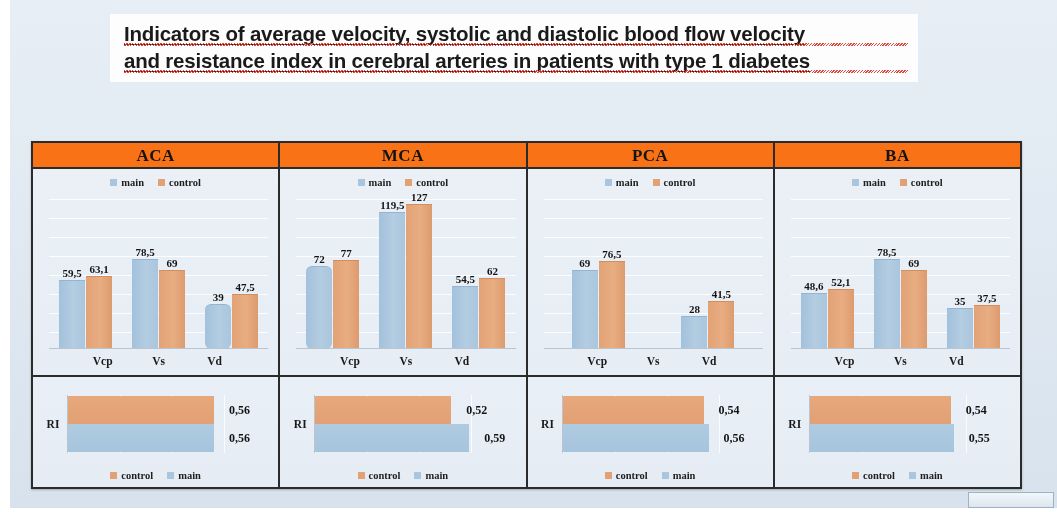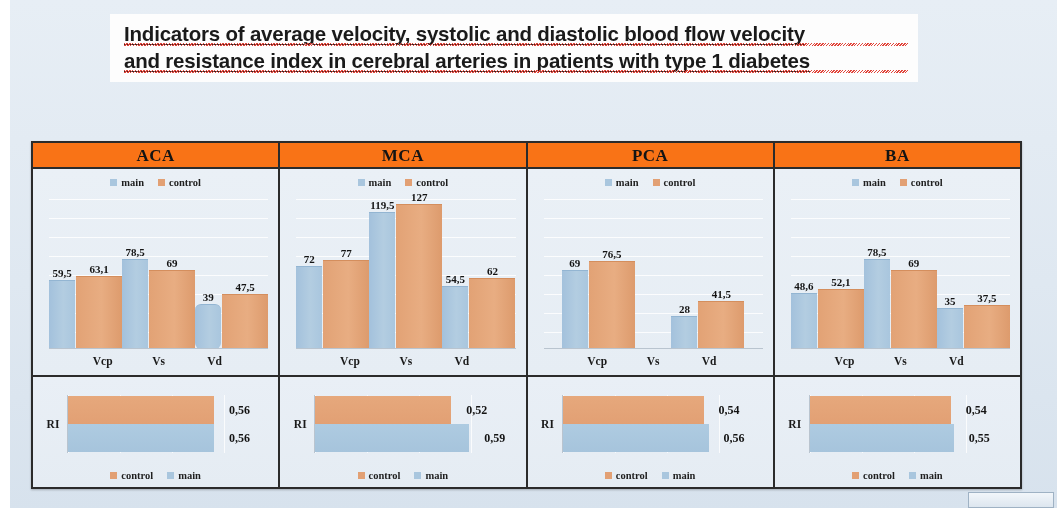--- a/index.html
+++ b/index.html
@@ -183,21 +183,20 @@
     width: 26px;
     position: relative;
   }
   .bar.main {
     background: linear-gradient(90deg, #a3c1dc 0%, #b3cde1 55%, #a9c6de 100%);
     border-top: 1px solid #93b5d2;
   }
   .bar.control {
     background: linear-gradient(90deg, #e2a275 0%, #e8ad82 55%, #dd9b6d 100%);
     border-top: 1px solid #d48e5d;
-    padding-left: 20px;
   }
   .bar-val {
     position: absolute;
     left: 50%;
     transform: translateX(-50%);
     bottom: 100%;
     margin-bottom: 2px;
     font-family: "Liberation Serif", serif;
     font-weight: bold;
     font-size: 11px;
@@ -395,21 +394,21 @@
               <span class="legend-item">
                 <span class="swatch" style="background: rgb(226, 160, 116);"></span>
                 <span>control</span>
               </span>
             </div>
             <div class="plot">
               <div class="gridlines"></div>
               <div class="groups">
                 <div class="group">
                   <div class="bar-wrap">
-                    <div class="bar main" style="height: 82px;">
+                    <div class="bar main" style="height: 82px; border-radius: 6px;">
                       <span class="bar-val">72</span>
                     </div>
                   </div>
                   <div class="bar-wrap">
                     <div class="bar control" style="height: 88px;">
                       <span class="bar-val">77</span>
                     </div>
                   </div>
                 </div>
                 <div class="group">

